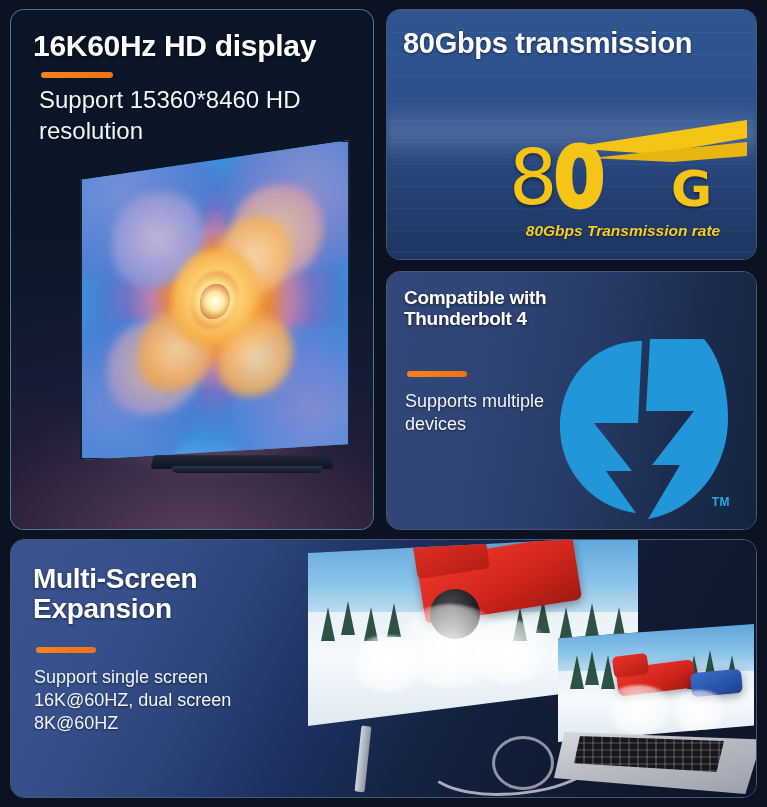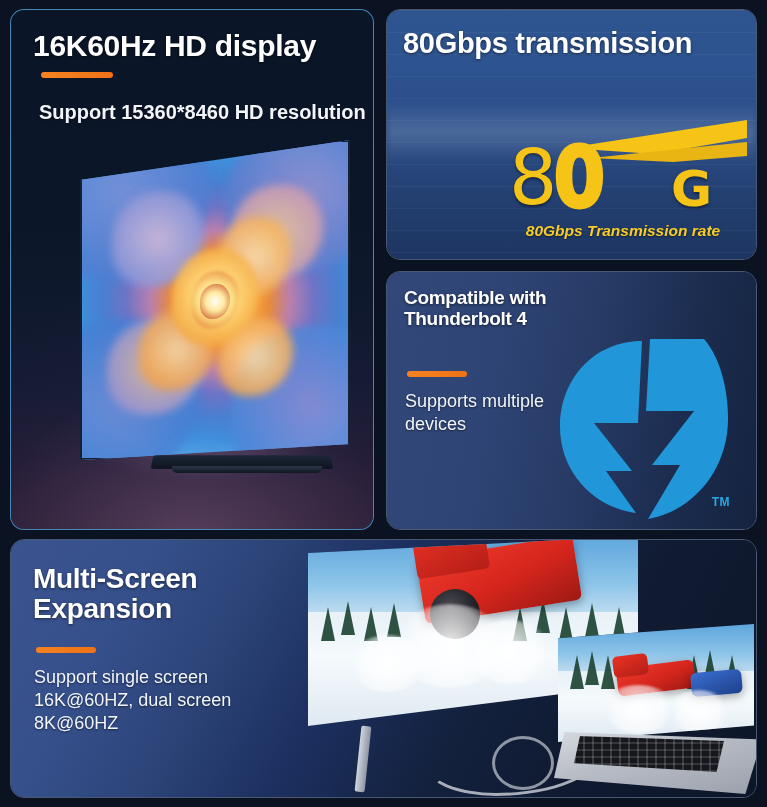--- a/index.html
+++ b/index.html
@@ -34,30 +34,30 @@
     text-shadow:0 1px 2px rgba(0,0,0,0.5);
     line-height:1.28;
   }
   .accent-bar {
     background:linear-gradient(90deg,#f58220,#ef7216);
     border-radius:3px;
     height:6px;
   }
 
   
-  #p1 { left:10px; top:9px; width:364px; height:521px; background:#0369a1; }
+  #p1 { left:10px; top:9px; width:364px; height:521px; background:#0c4a6e; }
   #p1 .bg {
     position:absolute; inset:0;
     background:
       radial-gradient(150% 80% at 50% 102%, rgba(150,110,150,0.40) 0%, rgba(60,50,90,0.12) 38%, rgba(10,20,38,0) 62%),
       linear-gradient(180deg,#0a1527 0%, #0b1729 42%, #131a32 72%, #221a33 88%, #2a1d33 100%);
   }
   #p1 .t-title { position:absolute; left:22px; top:20px; font-size:30px; }
   #p1 .t-bar   { position:absolute; left:30px; top:62px; width:72px; }
-  #p1 .t-sub   { position:absolute; left:28px; top:90px; font-size:20px;font-weight:bold; }
+  #p1 .t-sub   { position:absolute; left:28px; top:75px; font-size:24px; }
 
   
   .tv { position:absolute; left:33px; top:122px; width:318px; height:372px; }
   .tv-screen {
     position:absolute; left:36px; top:8px; width:270px; height:320px;
     
     clip-path: polygon(0% 12.5%, 100% 0%, 100% 95%, 0% 100%);
     background:
       radial-gradient(62% 52% at 52% 50%, #fff2c0 0%, #ffd26a 9%, #f8a93f 19%, #e88a3a 29%, #b87fae 42%, #6f74c6 56%, #4a7fd0 70%, #3f8fdc 84%, #59a8e6 100%);
     overflow:hidden;

